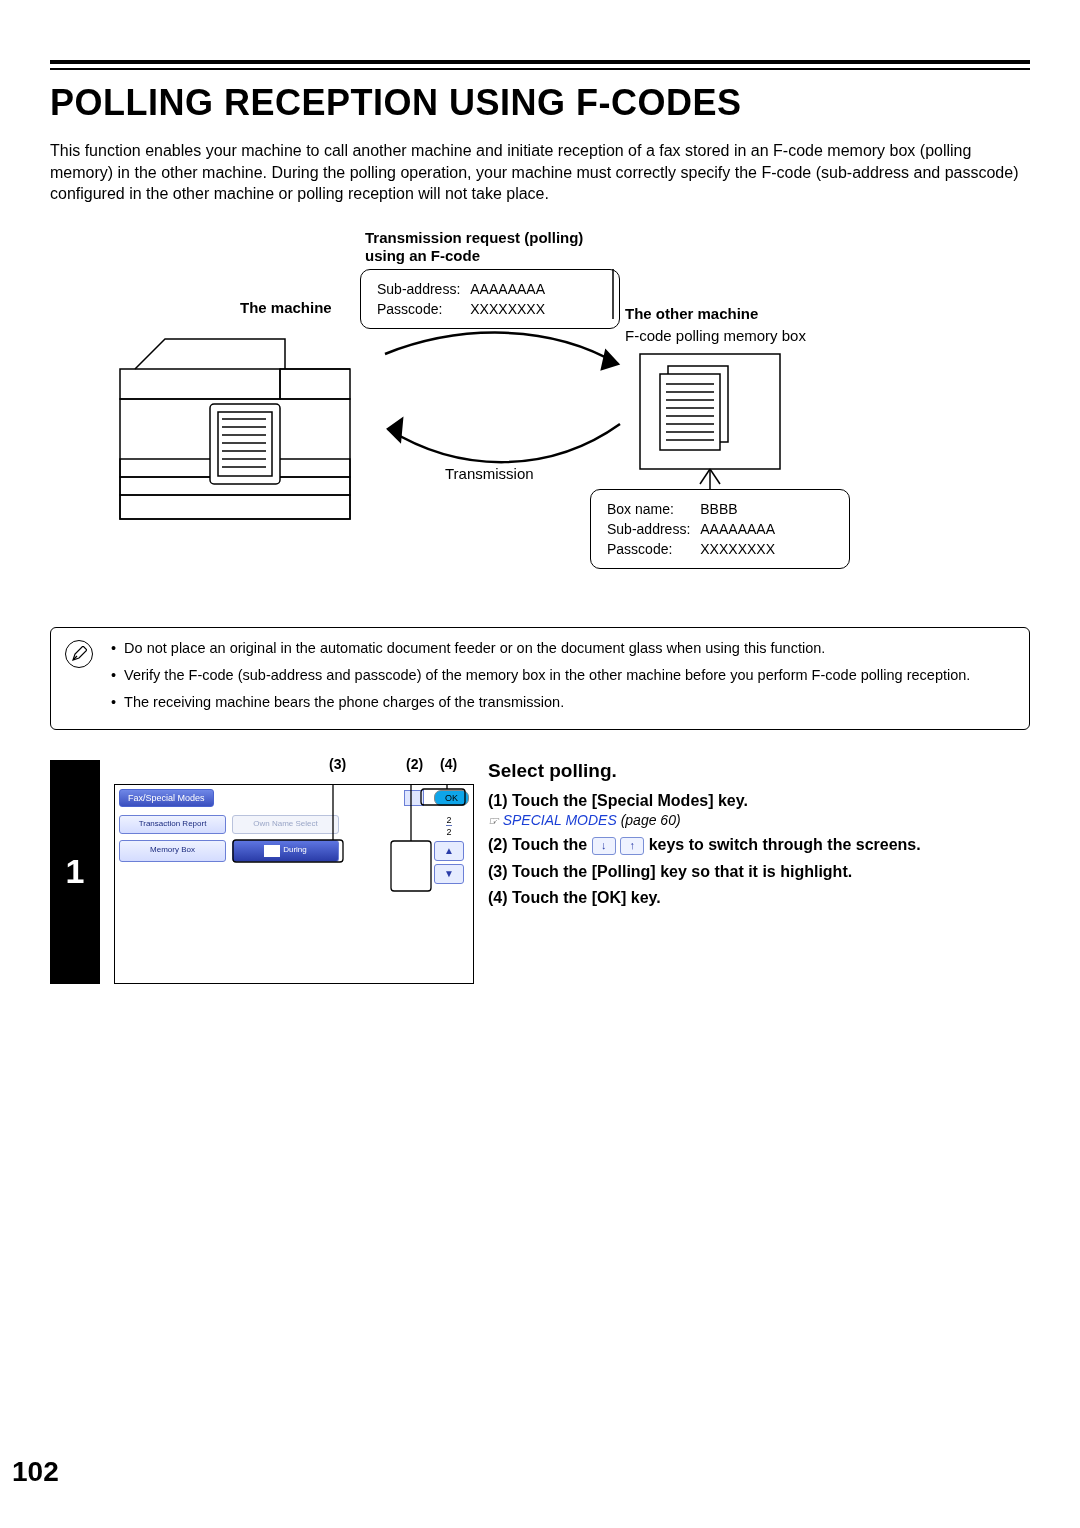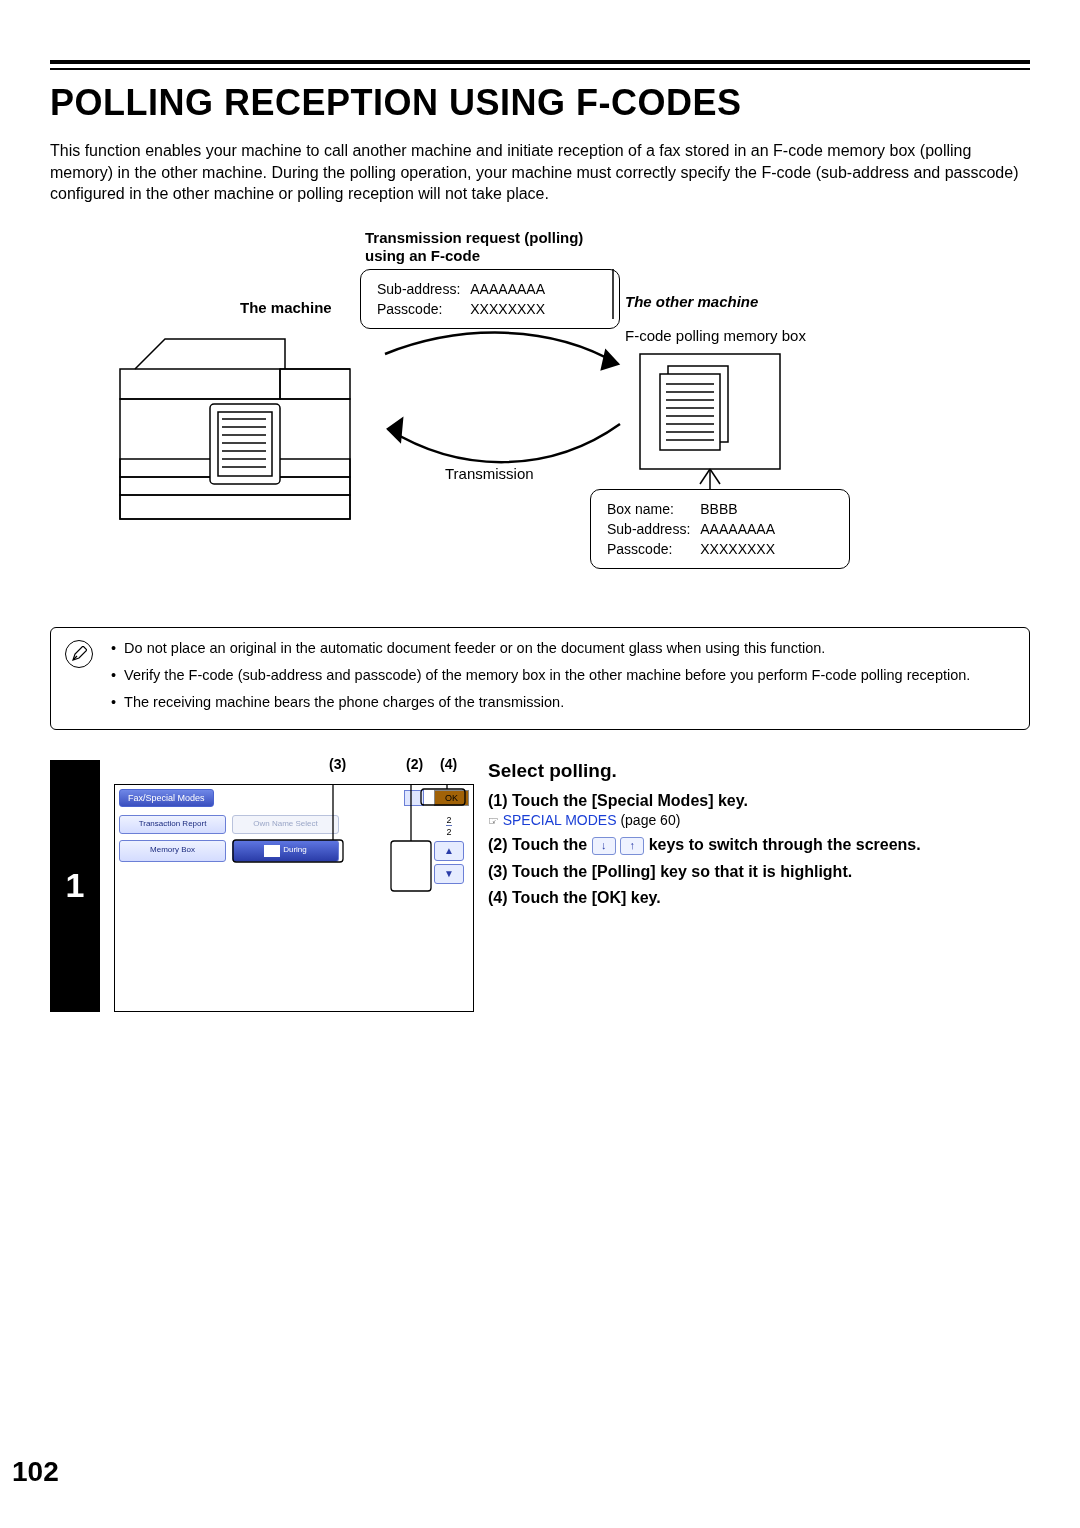--- a/index.html
+++ b/index.html
@@ -104,34 +104,34 @@
   .step-screen {
     width: 360px;
     position: relative;
   }
   .callouts { position: absolute; top: -4px; left: 0; width: 100%; height: 28px; font-weight: bold; font-size: 14px; }
   .callouts span { position: absolute; }
   .screen-frame {
     border: 1.5px solid #000;
     background: #fff;
     margin-top: 24px;
-    height: 228px;
+    height: 200px;
     position: relative;
     padding: 4px;
     box-sizing: border-box;
   }
   .tabbar {
     display: flex; align-items: center; gap: 4px;
   }
   .tab {
     font-size: 9px; padding: 3px 8px; border: 1px solid #4a63d0;
     background: linear-gradient(#6f87e7, #3a4fbf); color: #fff; border-radius: 3px;
     display: inline-block;
   }
-  .tab-ok { margin-left: auto; font-size: 9px; padding: 2px 10px; border: 1px solid #888; background: #a16207; border-radius: 0; color: #000; }
+  .tab-ok { margin-left: auto; font-size: 9px; padding: 2px 10px; border: 1px solid #888; background: #0ea5e9; border-radius: 7px; color: #000; }
   .icon-img { width: 18px; height: 14px; background: #dfe6ff; border: 1px solid #6b7fd6; margin-left: auto; display: inline-block; }
   .mode-btn {
     font-size: 8px; padding: 4px 6px; border: 1px solid #6b7fd6; border-radius: 3px;
     background: linear-gradient(#eef2ff, #d4dcff); color: #1b2b7f; text-align: right;
     display: flex; align-items: center; justify-content: center; line-height: 1.1;
   }
   .mode-btn.disabled { color: #9aa6c7; border-color: #b9c2dc; background: #f2f4fb; }
   .mode-btn.selected { background: linear-gradient(#5d75e1, #2a3ca8); color: #fff; }
   .mode-grid { display: grid; grid-template-columns: 1fr 1fr; gap: 6px; width: 220px; margin: 8px 0 0 0; }
   .sidepanel { position: absolute; right: 6px; top: 30px; width: 36px; }
@@ -139,21 +139,21 @@
   .arrow-btn { width: 28px; height: 18px; border: 1px solid #6b7fd6; background: #e6ecff; border-radius: 3px; margin: 3px auto; display: flex; align-items: center; justify-content: center; font-size: 10px; color: #2a3ca8; }
   .poll-ico { width: 14px; height: 10px; background: #fff; border: 1px solid #fff; display: inline-block; margin-right: 3px; }
   
   .callout-overlay { position: absolute; inset: 0; pointer-events: none; }
   .callout-overlay line, .callout-overlay rect { stroke: #000; stroke-width: 1.3; fill: none; }
 
   .step-instr { flex: 1; font-size: 16px; }
   .step-instr h3 { font-size: 19px; font-weight: bold; margin: 0 0 10px 0; }
   .step-instr ol { list-style: none; padding: 0; margin: 0; }
   .step-instr ol > li { margin-bottom: 8px; font-weight: bold; font-size: 16px; }
-  .step-instr .sub { font-weight: normal; font-size: 14px; display: block; margin-top: 2px; }
+  .step-instr .sub { font-weight: normal; font-size: 14px; display: block; margin-top: 2px; font-style: italic; }
   .link-blue { color: #1a3fd6; }
   .inline-btn {
     display: inline-block; width: 22px; height: 16px; border: 1px solid #7a8fd6;
     background: #eef2ff; border-radius: 3px; vertical-align: middle;
     text-align: center; font-size: 11px; line-height: 15px; color: #2a3ca8;
     font-weight: normal;
   }
   .pointer-ico { font-size: 12px; font-weight: normal; }
   .page-num { position: absolute; bottom: 40px; left: 12px; width: 100%; font-size: 28px; font-weight: bold; }
 </style>
@@ -182,21 +182,21 @@
         <tr>
               <td>Passcode:</td>
               <td>XXXXXXXX</td>
             </tr>
       </tbody>
         </table>
     </div>
 
     <div class="diagram-label" style="left:190px; top:70px;">The machine</div>
 
-    <div class="diagram-label" style="left:575px; top:64px;font-style:italic;">The other machine</div>
+    <div class="diagram-label" style="left:575px; top:76px;">The other machine</div>
     <div class="diagram-label small" style="left:575px; top:98px;">F-code polling memory box</div>
 
     <svg class="printer-svg" width="300" height="230">
       <g stroke="#000" stroke-width="1.5" fill="none">
         <rect x="40" y="90" width="230" height="120"></rect>
         <rect x="40" y="150" width="230" height="18"></rect>
         <rect x="40" y="168" width="230" height="18"></rect>
         <rect x="40" y="186" width="230" height="24"></rect>
         <rect x="40" y="60" width="160" height="30"></rect>
         <path d="M55 60 l30 -30 h120 v30"></path>

